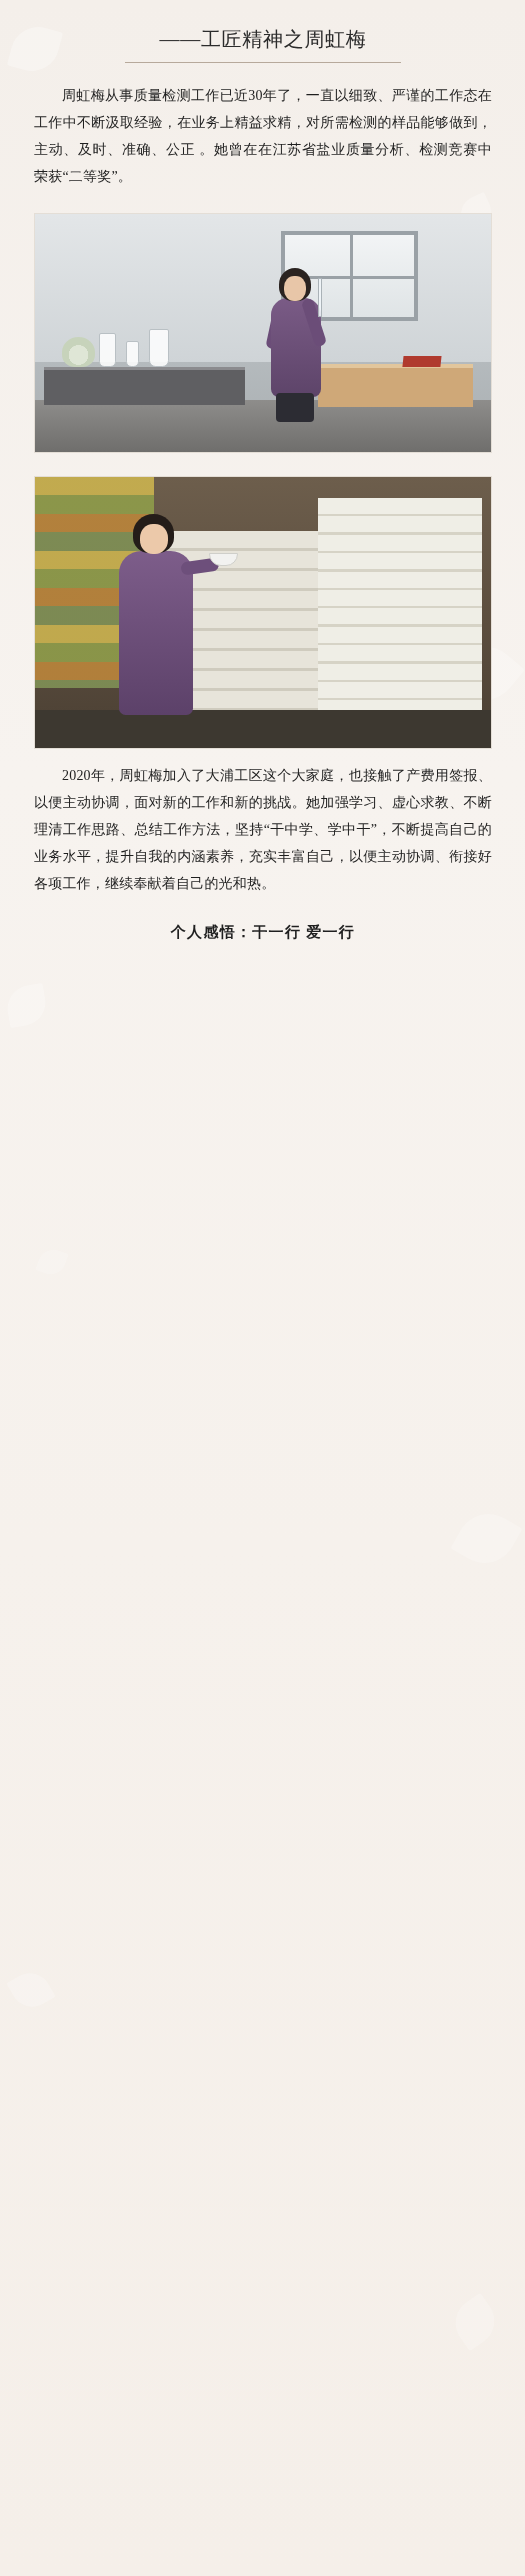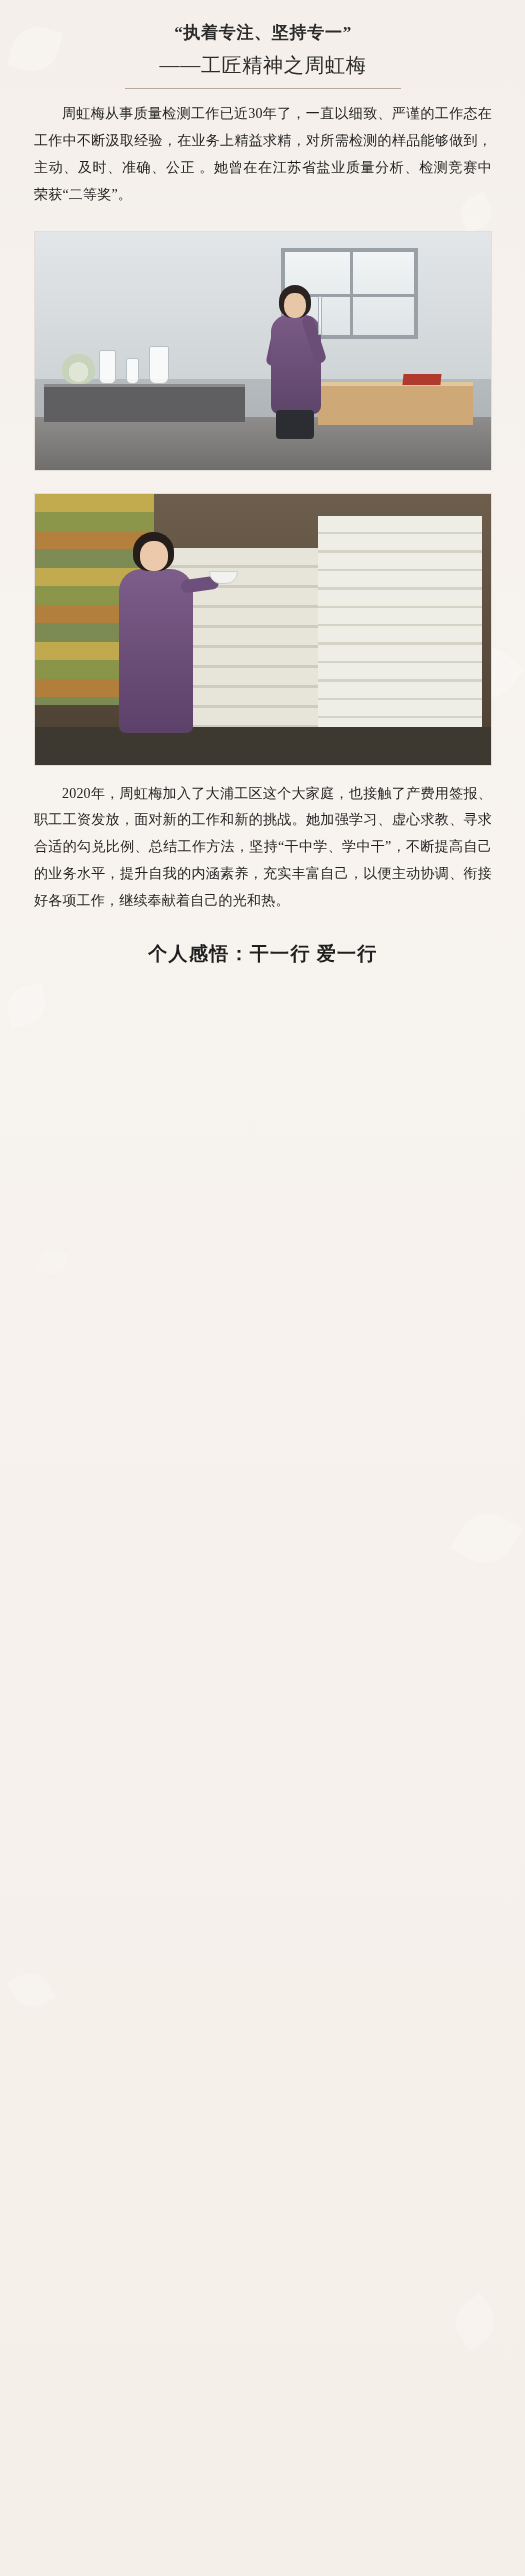--- a/index.html
+++ b/index.html
@@ -73,21 +73,21 @@
   .para {
     font-size: 14px;
     line-height: 1.92;
     color: #1f1f1f;
     text-align: justify;
     text-justify: inter-ideograph;
     text-indent: 2em;
     margin: 14.5px 0 0 0;
     letter-spacing: 0.2px;
   }
-  .para.first { margin-top: 12px; }
+  .para.first { margin-top: 20px; }
 
   .photo-wrap {
     margin: 22.3px 0 6.6px 0;
   }
   .photo {
     width: 100%;
     border: 0.7px solid #e4ded6;
     display: block;
     position: relative;
     overflow: hidden;
@@ -199,21 +199,21 @@
   .ph2-body { position:absolute; left:20px; top:37px; width:74px; height:164px; background:linear-gradient(180deg,#7d5d8a,#5c4169); border-radius:22.3px 22.3px 6.6px 6.6px; }
   .ph2-arm { position:absolute; left:82px; top:46px; width:38px; height:13px; background:#6d4f7b; border-radius:6.6px; transform:rotate(-8deg); }
   .ph2-bowl { position:absolute; left:110px; top:39px; width:29px; height:13px; background:#f2f2f0; border-radius:0 0 12px 12px; border:0.7px solid #cfcfca; }
 
   .closing {
     margin-top: 26px;
     padding-bottom: 29px;
     text-align: center;
   }
   .closing-text {
-    font-size: 19px;
+    font-size: 15px;
     font-weight: bold;
     color: #1f1f1f;
     letter-spacing: 1.3px;
   }
 </style>
 </head>
 <body>
 
 <div class="page">
 
@@ -222,21 +222,20 @@
   <div class="petal p3"></div>
   <div class="petal p4"></div>
   <div class="petal p5"></div>
   <div class="petal p6"></div>
   <div class="petal p7"></div>
   <div class="petal p8"></div>
 
   <div class="content">
 
     <div class="title-block">
-      <div class="main-title">“执着专注、坚持专一”</div>
       <div class="sub-title">——工匠精神之周虹梅</div>
       <div class="title-rule"></div>
     </div>
 
     <p class="para first">周虹梅从事质量检测工作已近30年了，一直以细致、严谨的工作态在工作中不断汲取经验，在业务上精益求精，对所需检测的样品能够做到，主动、及时、准确、公正 。她曾在在江苏省盐业质量分析、检测竞赛中荣获“二等奖”。</p>
 
     <div class="photo-wrap">
       <div class="photo photo-1">
         <div class="ph1-bg"></div>
         <div class="ph1-wall"></div>
@@ -272,21 +271,21 @@
         <div class="ph2-person">
           <div class="ph2-body"></div>
           <div class="ph2-arm"></div>
           <div class="ph2-hair"></div>
           <div class="ph2-face"></div>
           <div class="ph2-bowl"></div>
         </div>
       </div>
     </div>
 
-    <p class="para">2020年，周虹梅加入了大浦工区这个大家庭，也接触了产费用签报、职工工资发放，面对新的工作和新的挑战。她加强学习、虚心求教、寻求合适的勾兑比例、总结工作方法，坚持“干中学、学中干”，不断提高自己的业务水平，提升自我的内涵素养，充实丰富自己，以便主动协调、衔接好各项工作，继续奉献着自己的光和热。</p>
+    <p class="para">2020年，周虹梅加入了大浦工区这个大家庭，也接触了产费用签报、以便主动协调，面对新的工作和新的挑战。她加强学习、虚心求教、不断理清工作思路、总结工作方法，坚持“干中学、学中干”，不断提高自己的业务水平，提升自我的内涵素养，充实丰富自己，以便主动协调、衔接好各项工作，继续奉献着自己的光和热。</p>
 
     <div class="closing">
       <div class="closing-text">个人感悟：干一行 爱一行</div>
     </div>
 
   </div>
 </div>
 
 
 </body></html>

